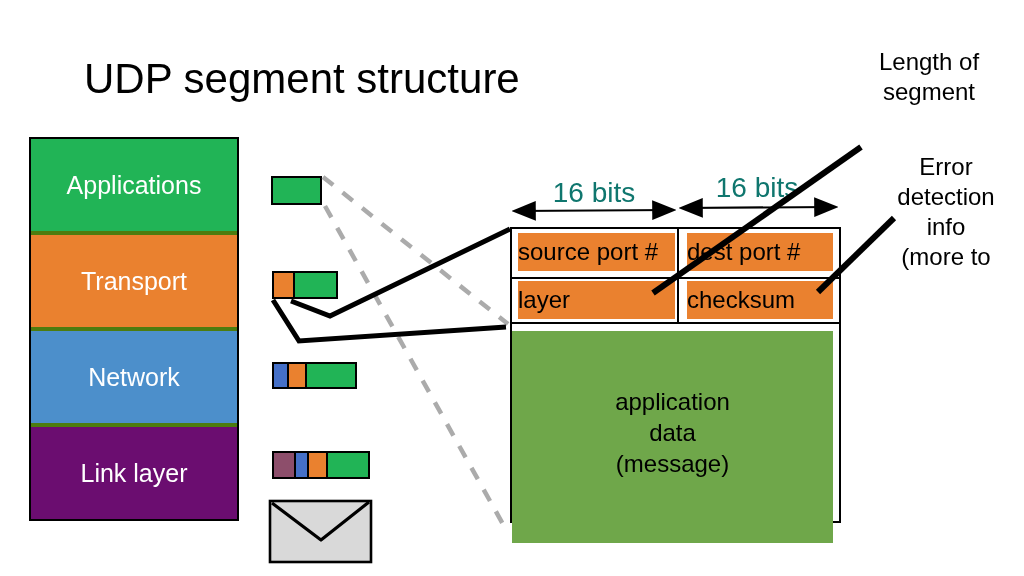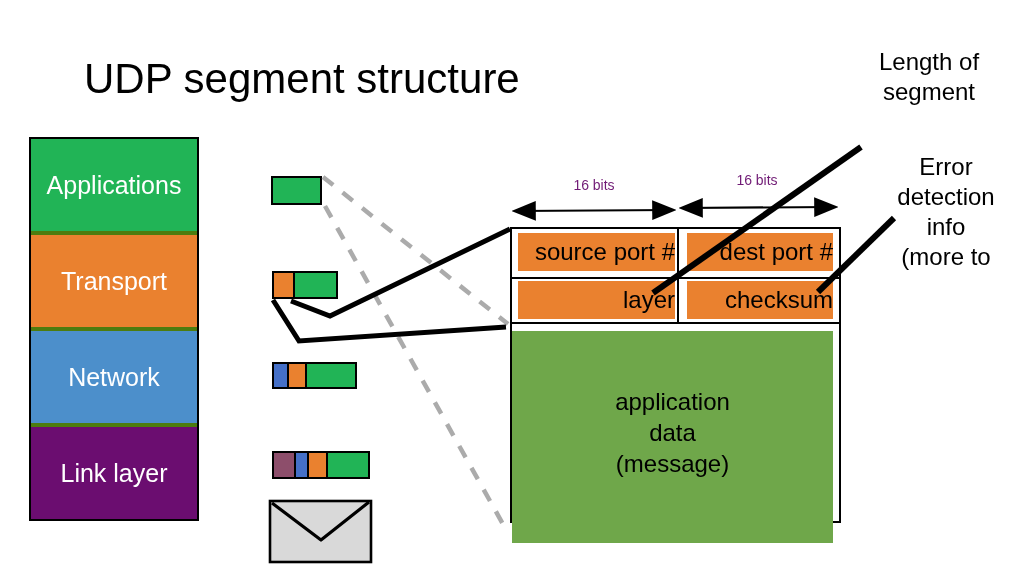--- a/index.html
+++ b/index.html
@@ -4,41 +4,41 @@
 <style>
   html,body{margin:0;padding:0;background:#fff;}
   .canvas{
     position:relative;width:1024px;height:576px;background:#ffffff;overflow:hidden;
     font-family:"Liberation Sans",sans-serif;color:#111;
   }
   .abs{position:absolute;}
   
   .slide-title{left:84px;top:55px;font-size:42px;color:#000;white-space:nowrap;}
   
-  .stack{left:29px;top:137px;width:170px;border:2px solid #000;box-sizing:border-box;}
+  .stack{left:29px;top:137px;width:210px;border:2px solid #000;box-sizing:border-box;}
   .stack-row{height:92px;line-height:92px;text-align:center;color:#fff;font-size:25px;}
   .stack-row + .stack-row{border-top:4px solid #4d7c0f;}
   .c-green{background:var(--c-green,#21b456);}
   .c-orange{background:var(--c-orange,#ea812f);}
   .c-blue{background:var(--c-blue,#4c8fcb);}
   .c-purple{background:var(--c-purple,#6b0d70);}
   .c-maroon{background:var(--c-maroon,#8d4e6b);}
   .c-barblue{background:var(--c-bar_blue,#4570c8);}
   
   .bar{display:flex;border:2px solid #000;box-sizing:border-box;}
   .seg{height:100%;}
   .seg + .seg{border-left:2px solid #000;box-sizing:border-box;}
   .seg.grow{flex:1;}
   
   .tbl-border{left:510px;top:227px;width:331px;height:296px;border:2px solid #000;box-sizing:border-box;background:#fff;}
   .divider{background:#000;}
-  .cell{background:var(--c-orange,#ea812f);text-align:right;font-size:24px;color:#000;}
+  .cell{background:var(--c-orange,#ea812f);text-align:left;font-size:24px;color:#000;}
   .payload{background:var(--c-data_green,#6fa74a);text-align:center;font-size:24px;color:#000;}
   .payload .ln{line-height:31px;}
-  .bit-label{font-size:14px;color:#701a75;transform:translateX(-50%);white-space:nowrap;}
+  .bit-label{font-size:28px;color:#0f766e;transform:translateX(-50%);white-space:nowrap;}
   
   .annot{text-align:center;font-size:24px;line-height:30px;color:#000;transform:translateX(-50%);white-space:nowrap;}
   
   .overlay{left:0;top:0;pointer-events:none;}
 </style>
 </head>
 <body>
 
 <div class="canvas">
 

